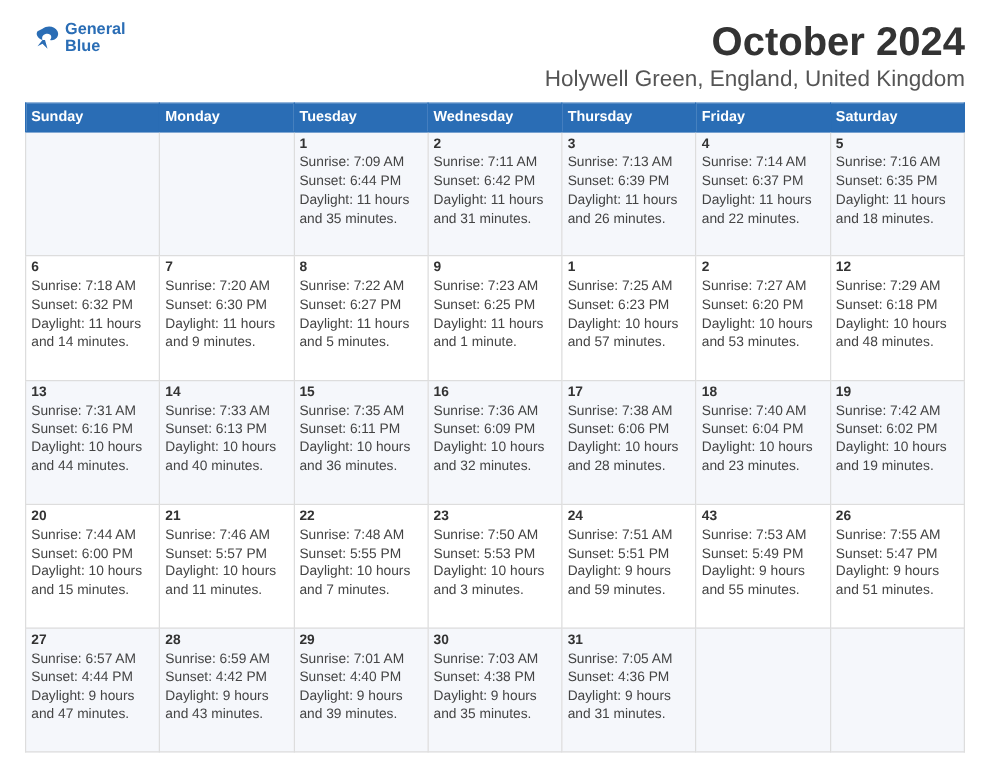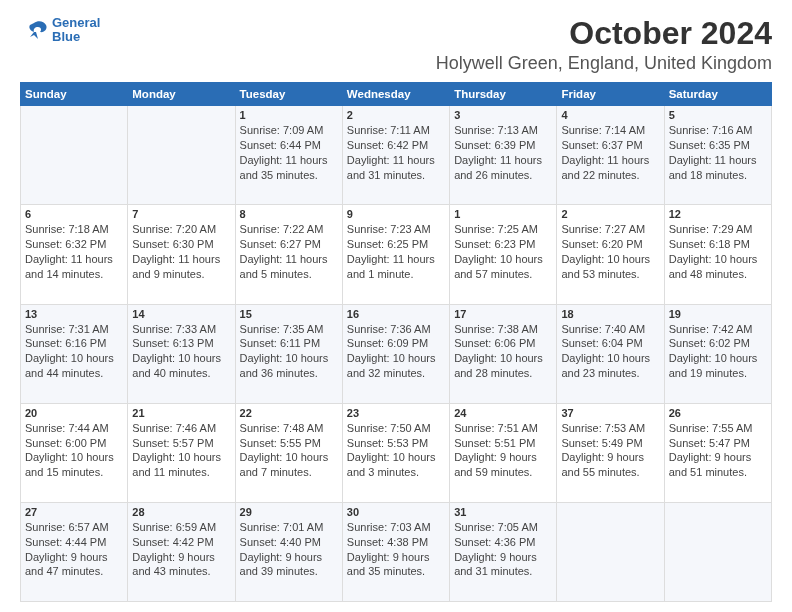--- a/index.html
+++ b/index.html
@@ -237,21 +237,21 @@
           </td>
           <td>
             <span class="day-num">23</span>
             <div class="day-info">Sunrise: 7:50 AM<br>Sunset: 5:53 PM<br>Daylight: 10 hours<br>and 3 minutes.</div>
           </td>
           <td>
             <span class="day-num">24</span>
             <div class="day-info">Sunrise: 7:51 AM<br>Sunset: 5:51 PM<br>Daylight: 9 hours<br>and 59 minutes.</div>
           </td>
           <td>
-            <span class="day-num">37</span>
+            <span class="day-num">43</span>
             <div class="day-info">Sunrise: 7:53 AM<br>Sunset: 5:49 PM<br>Daylight: 9 hours<br>and 55 minutes.</div>
           </td>
           <td>
             <span class="day-num">26</span>
             <div class="day-info">Sunrise: 7:55 AM<br>Sunset: 5:47 PM<br>Daylight: 9 hours<br>and 51 minutes.</div>
           </td>
         </tr>
         <tr>
           <td>
             <span class="day-num">27</span>

